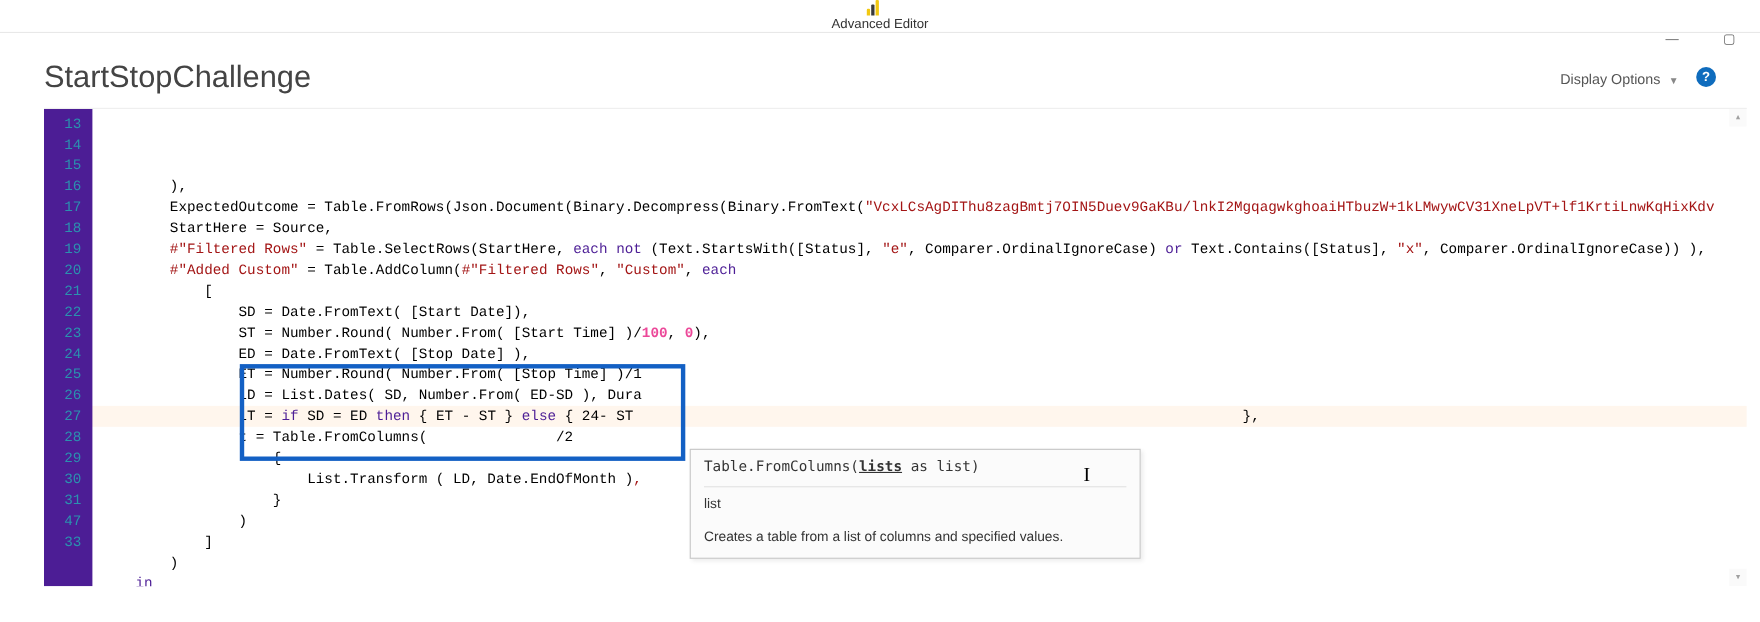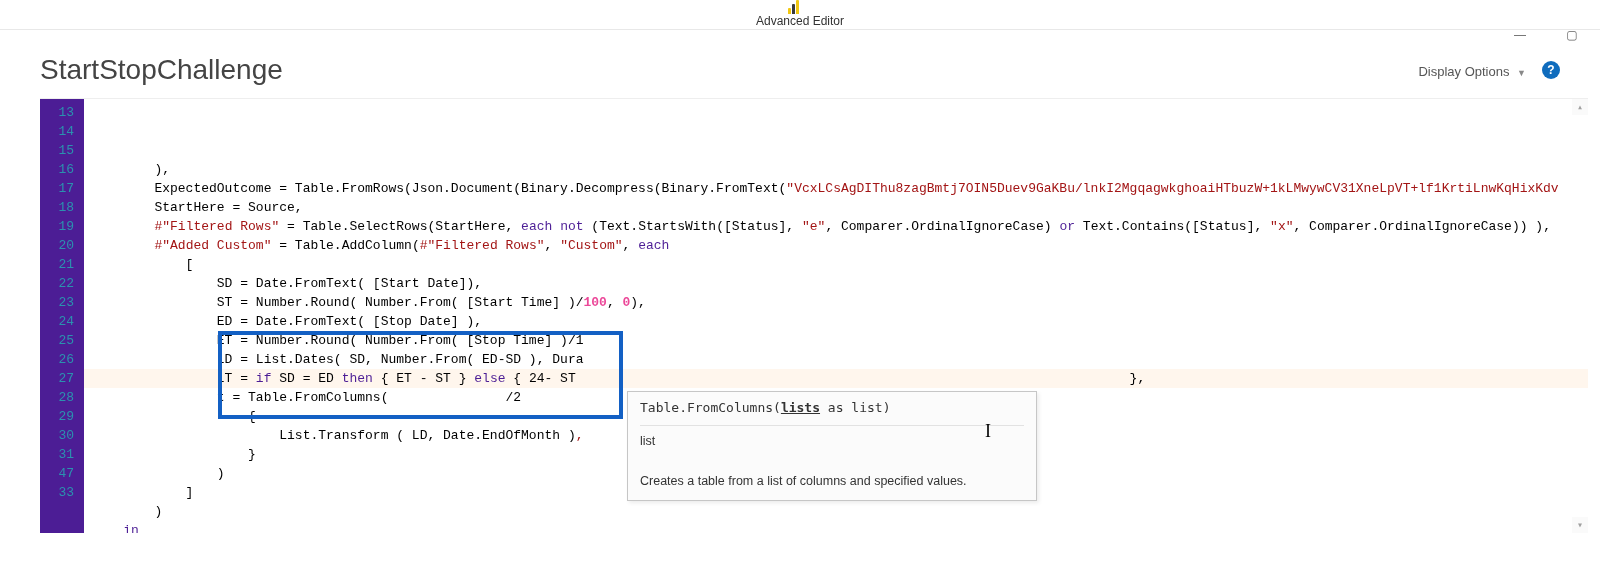--- a/index.html
+++ b/index.html
@@ -111,34 +111,34 @@
       top: 232px;
       width: 405px;
       height: 88px;
       border: 4px solid #1360c4;
       pointer-events: none;
     }
 
     .tooltip {
       position: absolute;
       left: 587px;
-      top: 292px;
+      top: 309px;
       width: 410px;
       background: #fbfbfb;
       border: 1px solid #c6c6c6;
       box-shadow: 2px 2px 4px rgba(0,0,0,0.08);
       font-family: 'Segoe UI', sans-serif;
       font-size: 12.5px;
       color: #333;
       padding: 8px 12px 12px 12px;
     }
     .tooltip .sig { font-family: Consolas, monospace; font-size: 13px; margin-bottom: 10px; }
     .tooltip .sig .param { text-decoration: underline; font-weight: 600; }
     .tooltip .hr { border: none; border-top: 1px solid #e2e2e2; margin: 6px 0 8px 0; }
-    .tooltip .type { margin-bottom: 26px; }
+    .tooltip .type { margin-bottom: 16px; }
 
     .cursor {
       position: absolute;
       left: 945px;
       top: 324px;
       width: 2px;
       height: 18px;
       display: inline-block;
     }
     .cursor::after {

